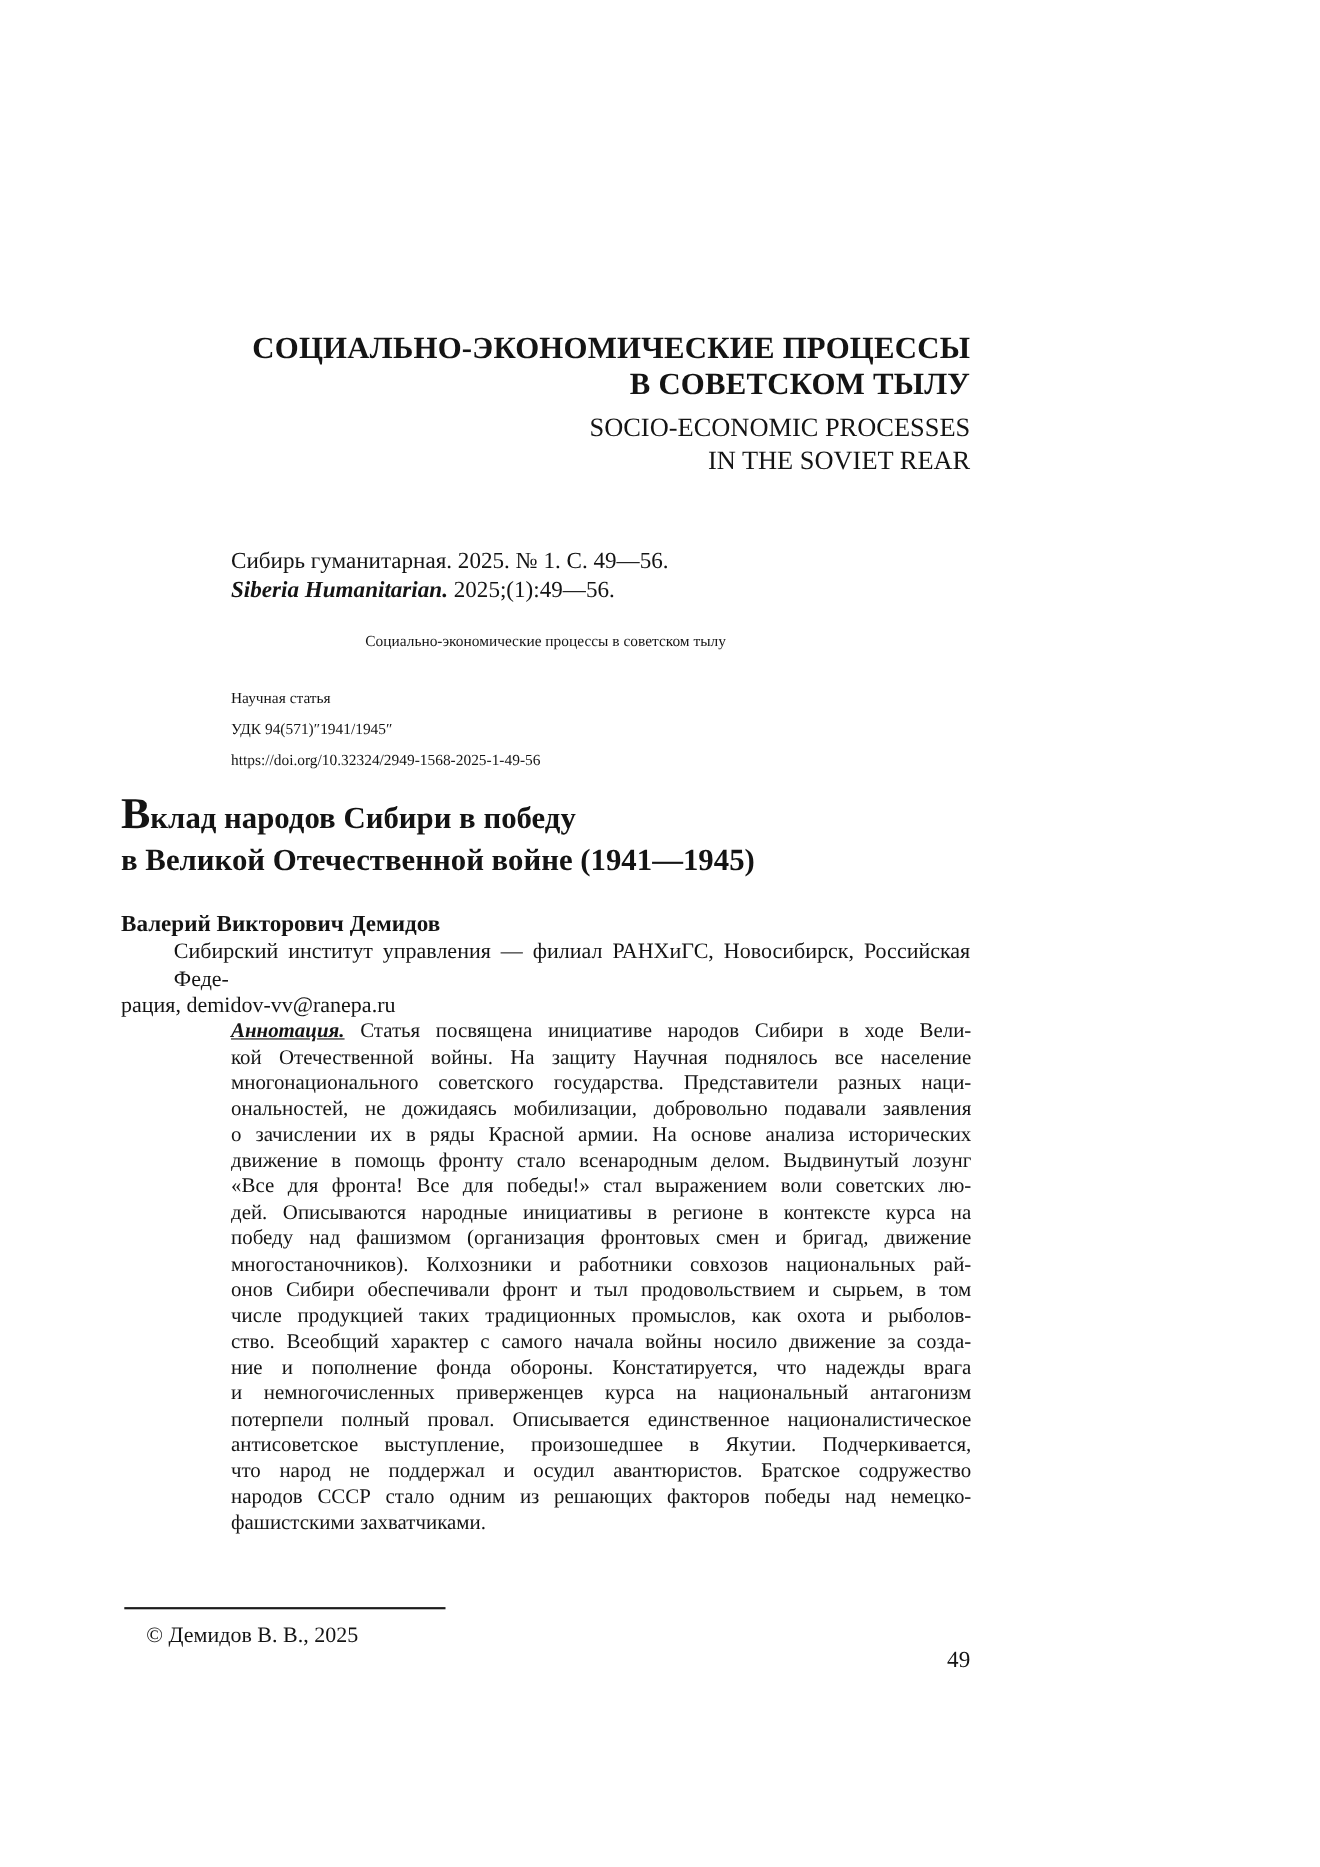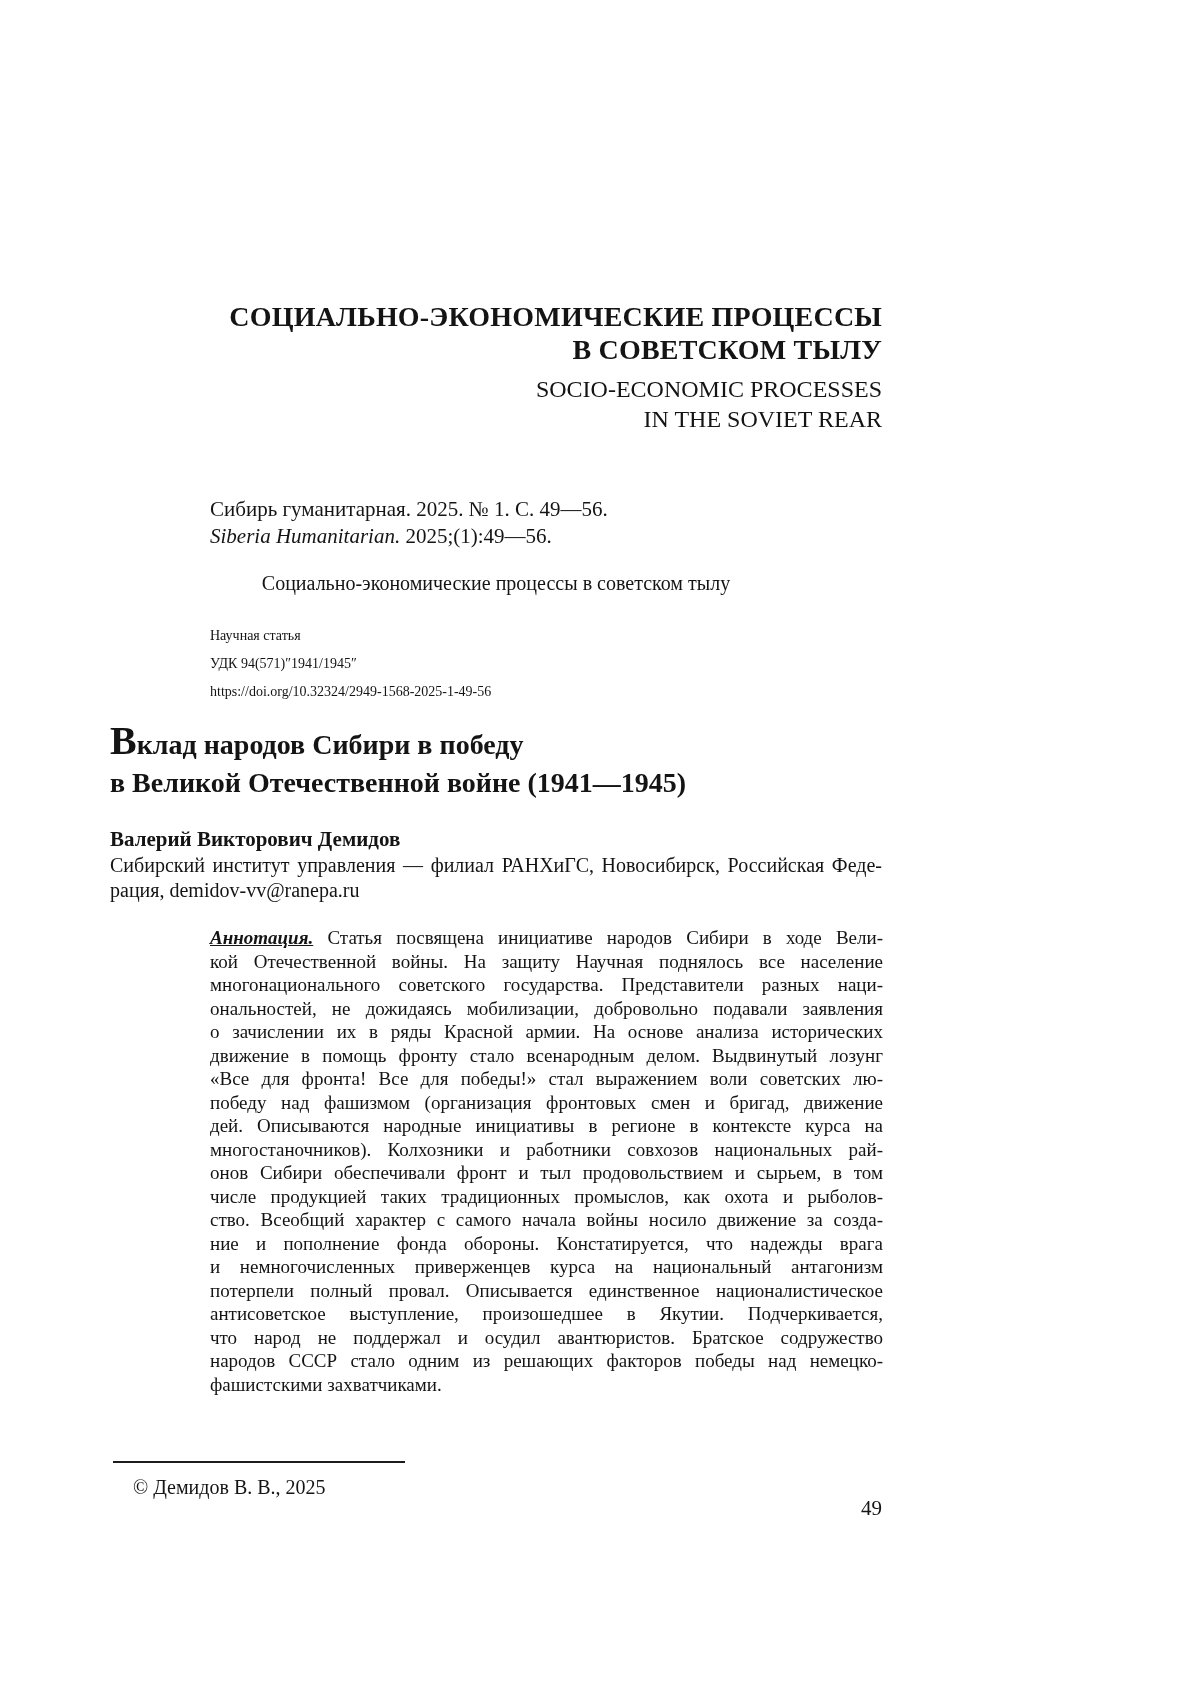--- a/index.html
+++ b/index.html
@@ -21,25 +21,25 @@
   }
   .hdr-en {
     position: absolute; top: 374px; left: 110px; width: 772px;
     text-align: right; font-size: 24px; line-height: 30px;
   }
   
   .citation {
     position: absolute; top: 496px; left: 210px; width: 672px;
     font-size: 21px; line-height: 27px;
   }
-  .italic { font-style: italic; }
+  .italic { font-style: italic; font-weight: bold; }
   
   .running-title {
     position: absolute; top: 570px; left: 110px; width: 772px;
-    text-align: center; font-size: 20px; line-height: 27px;
+    text-align: center; font-size: 14px; line-height: 27px;
   }
   
   .meta {
     position: absolute; top: 622px; left: 210px; width: 672px;
     font-size: 14px; line-height: 28px;
   }
   
   .art-title {
     position: absolute; top: 726px; left: 110px; width: 772px;
     font-weight: bold; font-size: 28px; line-height: 38px;
@@ -47,21 +47,21 @@
   .art-title-line1::first-letter { font-size: 40px; line-height: 28px; }
   
   .author {
     position: absolute; top: 826px; left: 110px; width: 772px;
     font-weight: bold; font-size: 21px; line-height: 26px;
   }
   .affil {
     position: absolute; top: 853px; left: 110px; width: 772px;
     font-size: 20px; line-height: 24.5px;
   }
-  .affil .just { text-align: justify; text-align-last: justify; }
+  .affil .just { text-align: justify; text-align-last: justify; margin-left: 48px; }
   
   .abstract {
     position: absolute; top: 926px; left: 210px; width: 673px;
     font-size: 19px; line-height: 23.5px;
   }
   .abs-line { text-align: justify; text-align-last: justify; white-space: nowrap; }
   .abs-line { white-space: normal; }
   .abs-lines > .abs-line:last-child { text-align-last: left; }
   .abs-label { font-weight: bold; font-style: italic; text-decoration: underline; }
   
@@ -120,22 +120,22 @@
 
   <div class="abstract">
     <div class="abs-line"><span class="abs-label">Аннотация.</span> <span>Статья посвящена инициативе народов Сибири в ходе Вели-</span></div>
     <div class="abs-lines">
         <div class="abs-line">кой Отечественной войны. На защиту Научная поднялось все население</div>
         <div class="abs-line">многонационального советского государства. Представители разных наци-</div>
         <div class="abs-line">ональностей, не дожидаясь мобилизации, добровольно подавали заявления</div>
         <div class="abs-line">о зачислении их в ряды Красной армии. На основе анализа исторических</div>
         <div class="abs-line">движение в помощь фронту стало всенародным делом. Выдвинутый лозунг</div>
         <div class="abs-line">«Все для фронта! Все для победы!» стал выражением воли советских лю-</div>
+        <div class="abs-line">дей. Описываются народные инициативы в регионе в контексте курса на</div>
         <div class="abs-line">победу над фашизмом (организация фронтовых смен и бригад, движение</div>
-        <div class="abs-line">дей. Описываются народные инициативы в регионе в контексте курса на</div>
         <div class="abs-line">многостаночников). Колхозники и работники совхозов национальных рай-</div>
         <div class="abs-line">онов Сибири обеспечивали фронт и тыл продовольствием и сырьем, в том</div>
         <div class="abs-line">числе продукцией таких традиционных промыслов, как охота и рыболов-</div>
         <div class="abs-line">ство. Всеобщий характер с самого начала войны носило движение за созда-</div>
         <div class="abs-line">ние и пополнение фонда обороны. Констатируется, что надежды врага</div>
         <div class="abs-line">и немногочисленных приверженцев курса на национальный антагонизм</div>
         <div class="abs-line">потерпели полный провал. Описывается единственное националистическое</div>
         <div class="abs-line">антисоветское выступление, произошедшее в Якутии. Подчеркивается,</div>
         <div class="abs-line">что народ не поддержал и осудил авантюристов. Братское содружество</div>
         <div class="abs-line">народов СССР стало одним из решающих факторов победы над немецко-</div>

